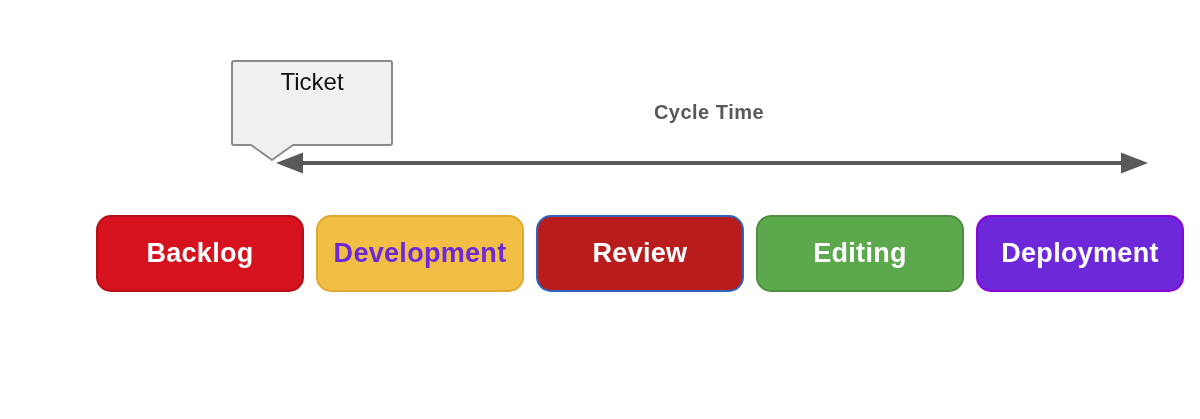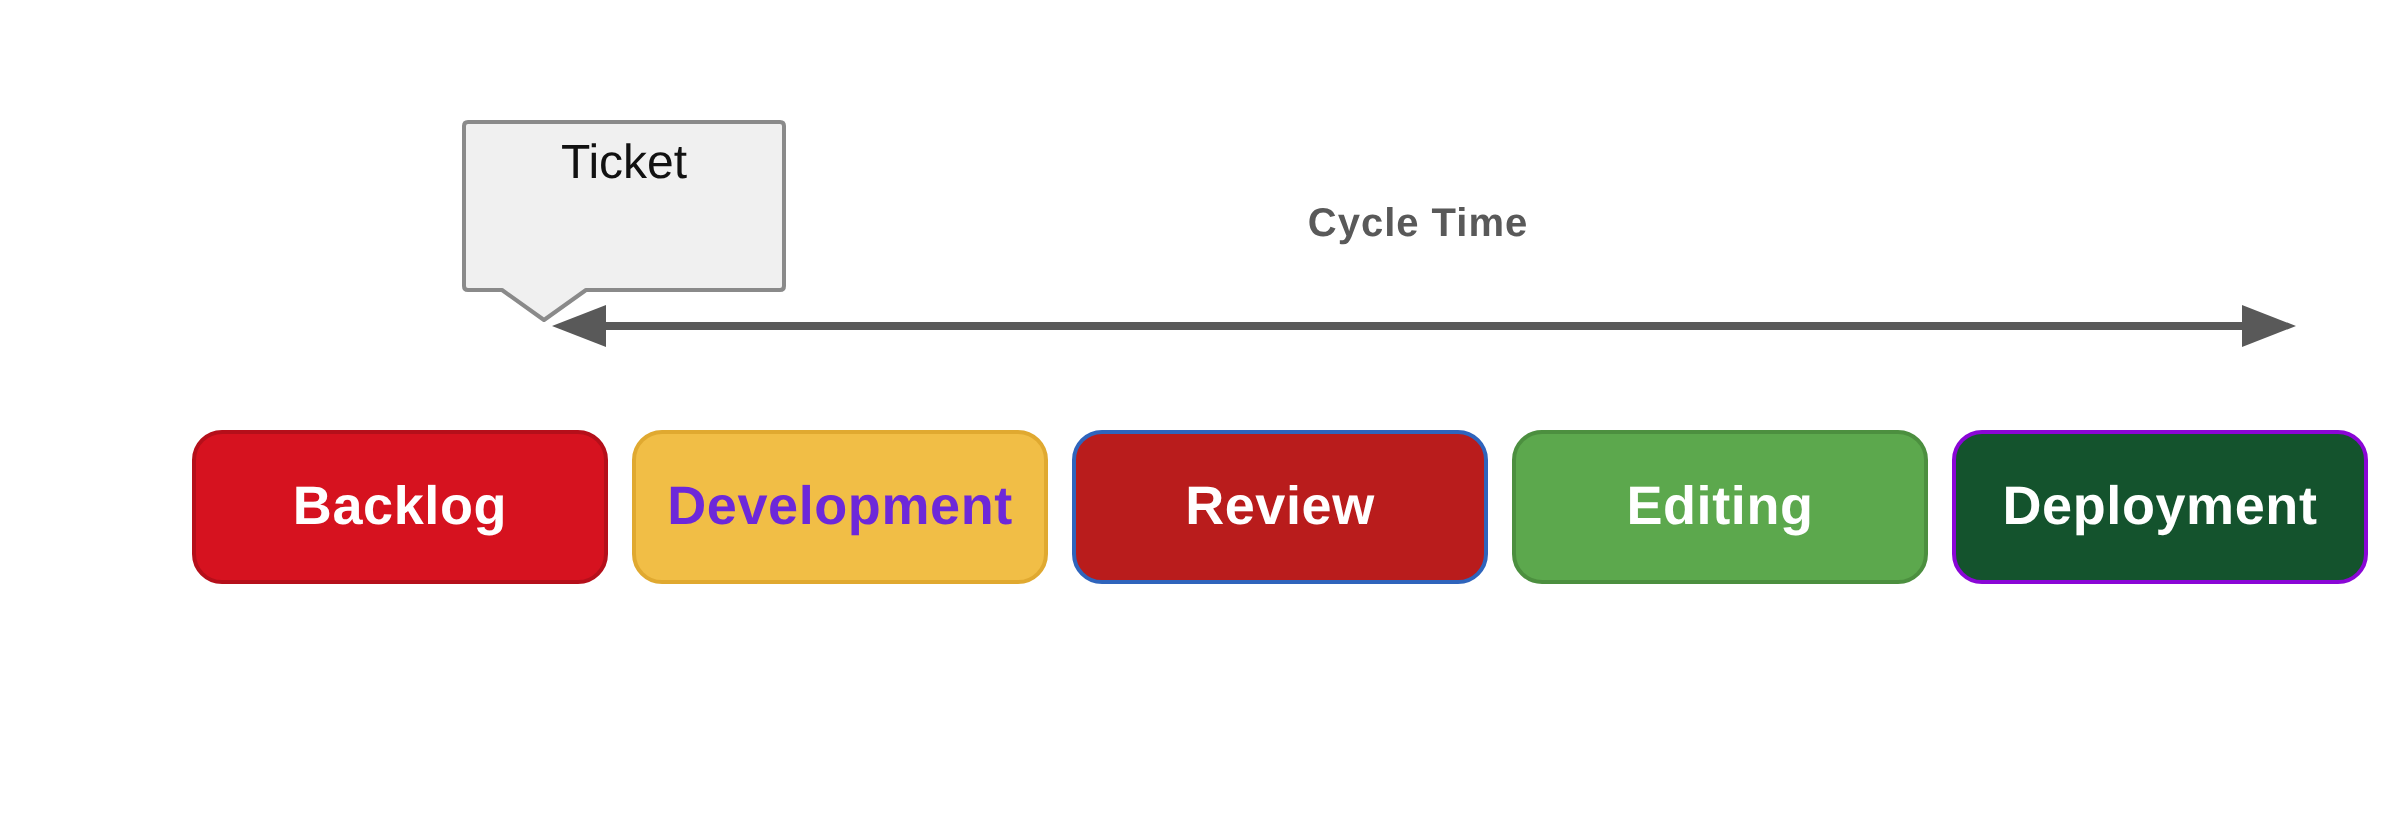--- a/index.html
+++ b/index.html
@@ -108,18 +108,18 @@
     </div>
     <div class="stage" style="background-color: rgb(241, 190, 70); border-color: rgb(224, 169, 48);">
       <span style="color: #6d28d9;">Development</span>
     </div>
     <div class="stage" style="background-color: #b91c1c; border-color: rgb(47, 100, 188);">
       <span style="color: rgb(255, 255, 255);">Review</span>
     </div>
     <div class="stage" style="background-color: rgb(92, 168, 77); border-color: rgb(76, 143, 63);">
       <span style="color: rgb(255, 255, 255);">Editing</span>
     </div>
-    <div class="stage" style="background-color: #14532d; border-color: rgb(138, 6, 214);">
+    <div class="stage" style="background-color: #6d28d9; border-color: rgb(138, 6, 214);">
       <span style="color: rgb(255, 255, 255);">Deployment</span>
     </div>
   </div>
 
 </div>
 
 </body></html>

